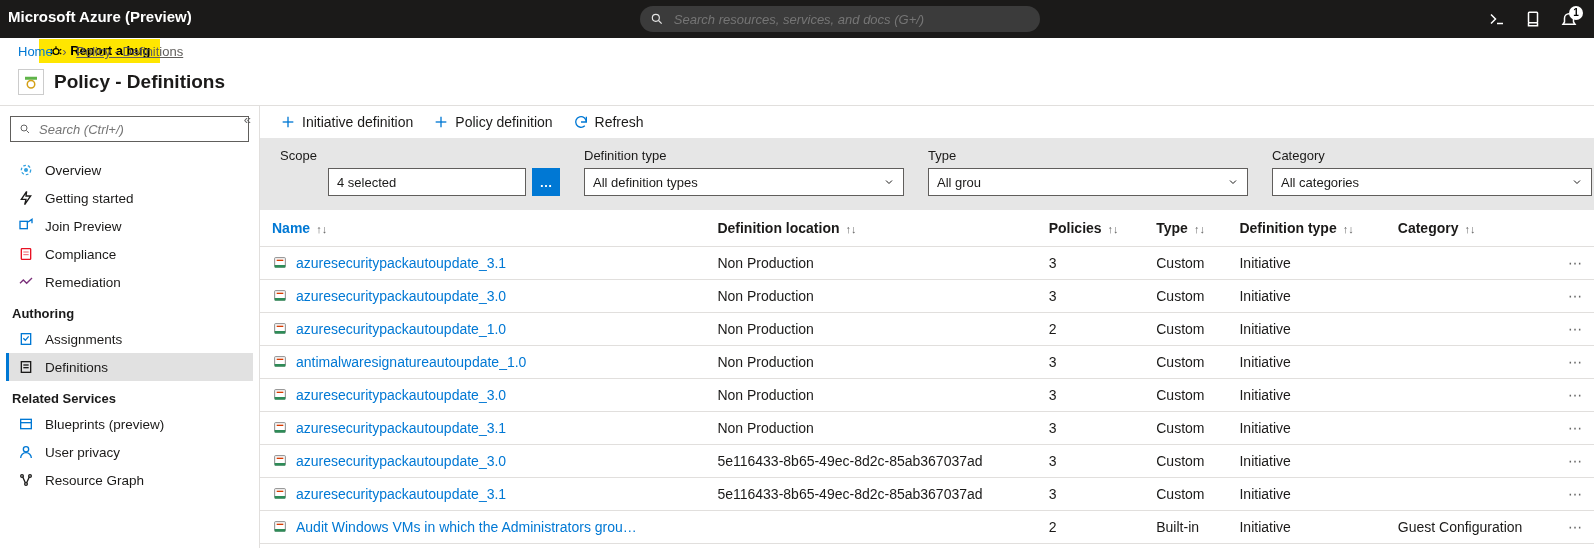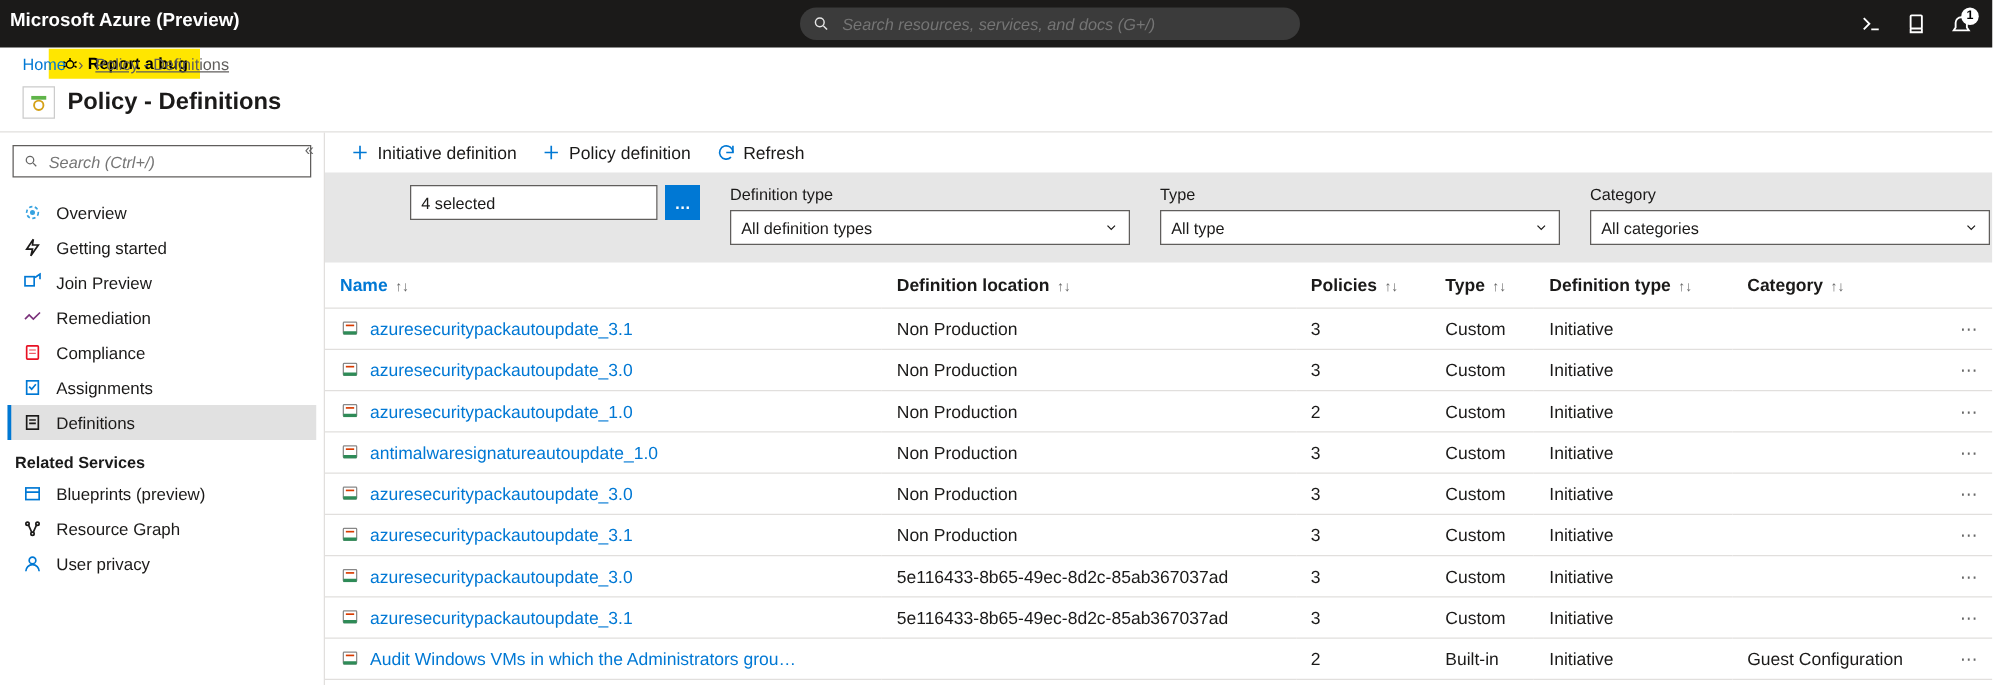--- a/index.html
+++ b/index.html
@@ -179,37 +179,38 @@
       <span class="icon">
           <svg width="16" height="16" viewBox="0 0 24 24" fill="none" stroke="#0078d4" stroke-width="2">
             <rect x="3" y="5" width="11" height="11"></rect>
             <polyline points="15 6 21 2 21 8"></polyline>
           </svg>
         </span>
       <span>Join Preview</span>
     </div>
     <div class="sb-item">
       <span class="icon">
-          <svg width="16" height="16" viewBox="0 0 24 24" fill="none" stroke="#7a307a" stroke-width="2">
-            <polyline points="3 14 8 9 13 14 21 6"></polyline>
-          </svg>
-        </span>
-      <span>Remediation</span>
-    </div>
-    <div class="sb-item">
-      <span class="icon">
           <svg width="16" height="16" viewBox="0 0 24 24" fill="none">
             <rect x="5" y="4" width="14" height="16" rx="1" stroke="#e81123" stroke-width="2"></rect>
             <line x1="8" y1="9" x2="16" y2="9" stroke="#e81123"></line>
             <line x1="8" y1="13" x2="16" y2="13" stroke="#e81123"></line>
           </svg>
         </span>
       <span>Compliance</span>
     </div>
-
+    <div class="sb-item">
+      <span class="icon">
+          <svg width="16" height="16" viewBox="0 0 24 24" fill="none" stroke="#7a307a" stroke-width="2">
+            <polyline points="3 14 8 9 13 14 21 6"></polyline>
+          </svg>
+        </span>
+      <span>Remediation</span>
+    </div>
+
+    <div class="sb-section-label">Authoring</div>
     <div class="sb-item">
       <span class="icon">
           <svg width="16" height="16" viewBox="0 0 24 24" fill="none" stroke="#0078d4" stroke-width="2">
             <rect x="5" y="4" width="14" height="16"></rect>
             <polyline points="8 11 11 14 16 8"></polyline>
           </svg>
         </span>
       <span>Assignments</span>
     </div>
     <div class="sb-item selected">
@@ -225,41 +226,41 @@
 
     <div class="sb-section-label">Related Services</div>
     <div class="sb-item">
       <span class="icon">
           <svg width="16" height="16" viewBox="0 0 24 24" fill="none" stroke="#0078d4" stroke-width="2">
             <rect x="4" y="5" width="16" height="14"></rect>
             <line x1="4" y1="10" x2="20" y2="10"></line>
           </svg>
         </span>
       <span>Blueprints (preview)</span>
+    </div>
+    <div class="sb-item">
+      <span class="icon">
+          <svg width="16" height="16" viewBox="0 0 24 24" fill="none" stroke="#0078d4" stroke-width="2">
+            <circle cx="12" cy="8" r="4"></circle>
+            <path d="M4 21a8 8 0 0116 0"></path>
+          </svg>
+        </span>
+      <span>User privacy</span>
     </div>
     <div class="sb-item">
       <span class="icon">
           <svg width="16" height="16" viewBox="0 0 24 24" fill="none" stroke="#1b1a19" stroke-width="2">
             <circle cx="6" cy="6" r="2"></circle>
             <circle cx="18" cy="6" r="2"></circle>
             <circle cx="12" cy="18" r="2"></circle>
             <line x1="7" y1="7" x2="11" y2="16"></line>
             <line x1="17" y1="7" x2="13" y2="16"></line>
           </svg>
         </span>
       <span>Resource Graph</span>
-    </div>
-    <div class="sb-item">
-      <span class="icon">
-          <svg width="16" height="16" viewBox="0 0 24 24" fill="none" stroke="#0078d4" stroke-width="2">
-            <circle cx="12" cy="8" r="4"></circle>
-            <path d="M4 21a8 8 0 0116 0"></path>
-          </svg>
-        </span>
-      <span>User privacy</span>
     </div>
   </div>
 
   <div class="main">
     <div class="command-bar">
       <span class="cmd-btn">
         <span class="plus">
             <svg width="16" height="16" viewBox="0 0 24 24" stroke="#0078d4" stroke-width="2">
               <line x1="12" y1="4" x2="12" y2="20"></line>
               <line x1="4" y1="12" x2="20" y2="12"></line>
@@ -282,20 +283,21 @@
               <path d="M20 12a8 8 0 10-2.3 5.6"></path>
               <polyline points="20 4 20 12 12 12" fill="none"></polyline>
             </svg>
           </span>
         <span>Refresh</span>
       </span>
     </div>
 
     <div class="filters">
       <div>
+        <div class="filter-label">Scope</div>
         <div class="filter-row">
           <div class="select-box">
             <span>4 selected</span>
           </div>
           <div class="scope-more">…</div>
         </div>
       </div>
       <div>
         <div class="filter-label">Definition type</div>
         <div class="select-box">
@@ -303,21 +305,21 @@
           <span>
               <svg width="12" height="12" viewBox="0 0 24 24" stroke="#1b1a19" stroke-width="2" fill="none">
                 <polyline points="6 9 12 15 18 9"></polyline>
               </svg>
             </span>
         </div>
       </div>
       <div>
         <div class="filter-label">Type</div>
         <div class="select-box">
-          <span>All type</span>
+          <span>All grou</span>
           <span>
               <svg width="12" height="12" viewBox="0 0 24 24" stroke="#1b1a19" stroke-width="2" fill="none">
                 <polyline points="6 9 12 15 18 9"></polyline>
               </svg>
             </span>
         </div>
       </div>
       <div>
         <div class="filter-label">Category</div>
         <div class="select-box">

